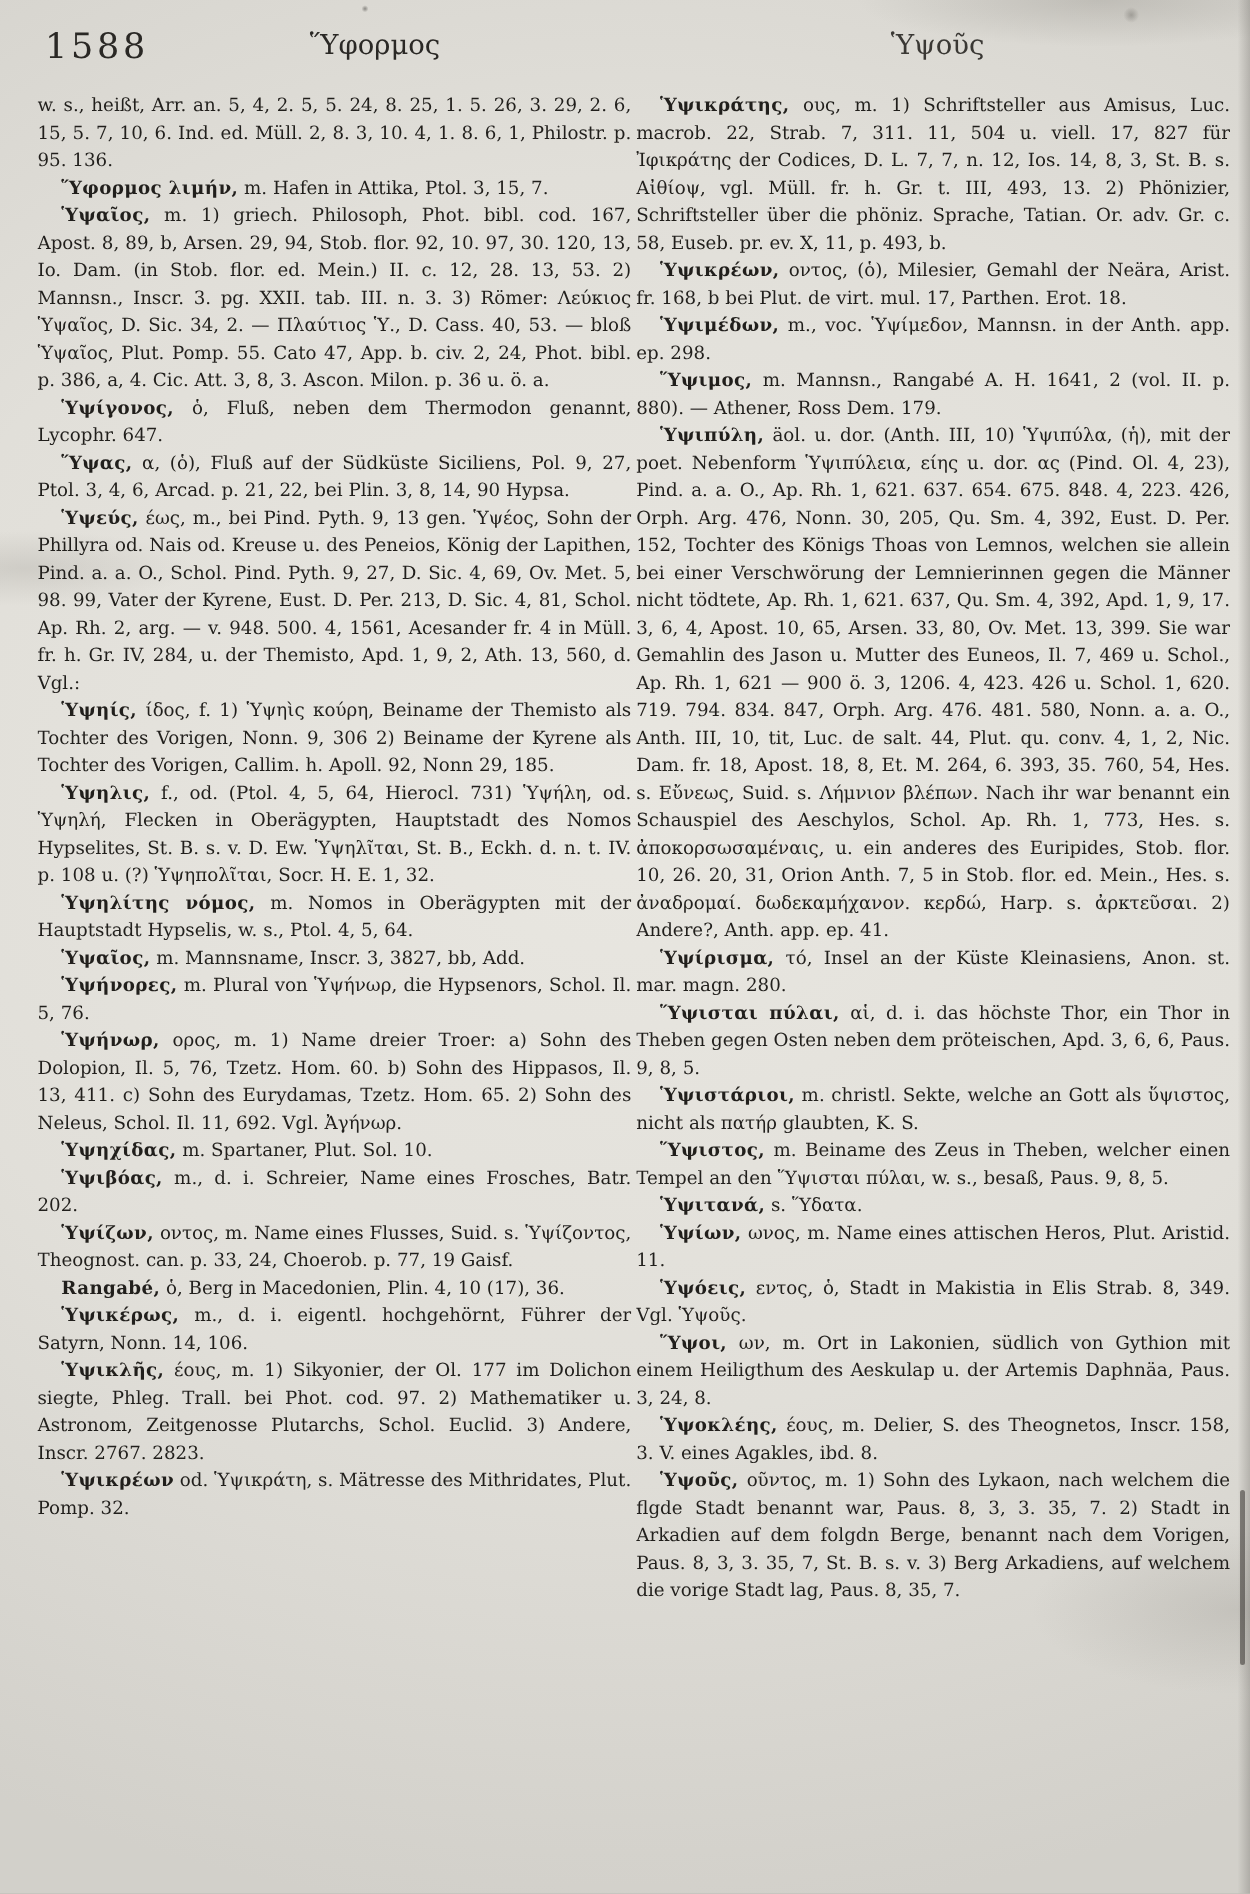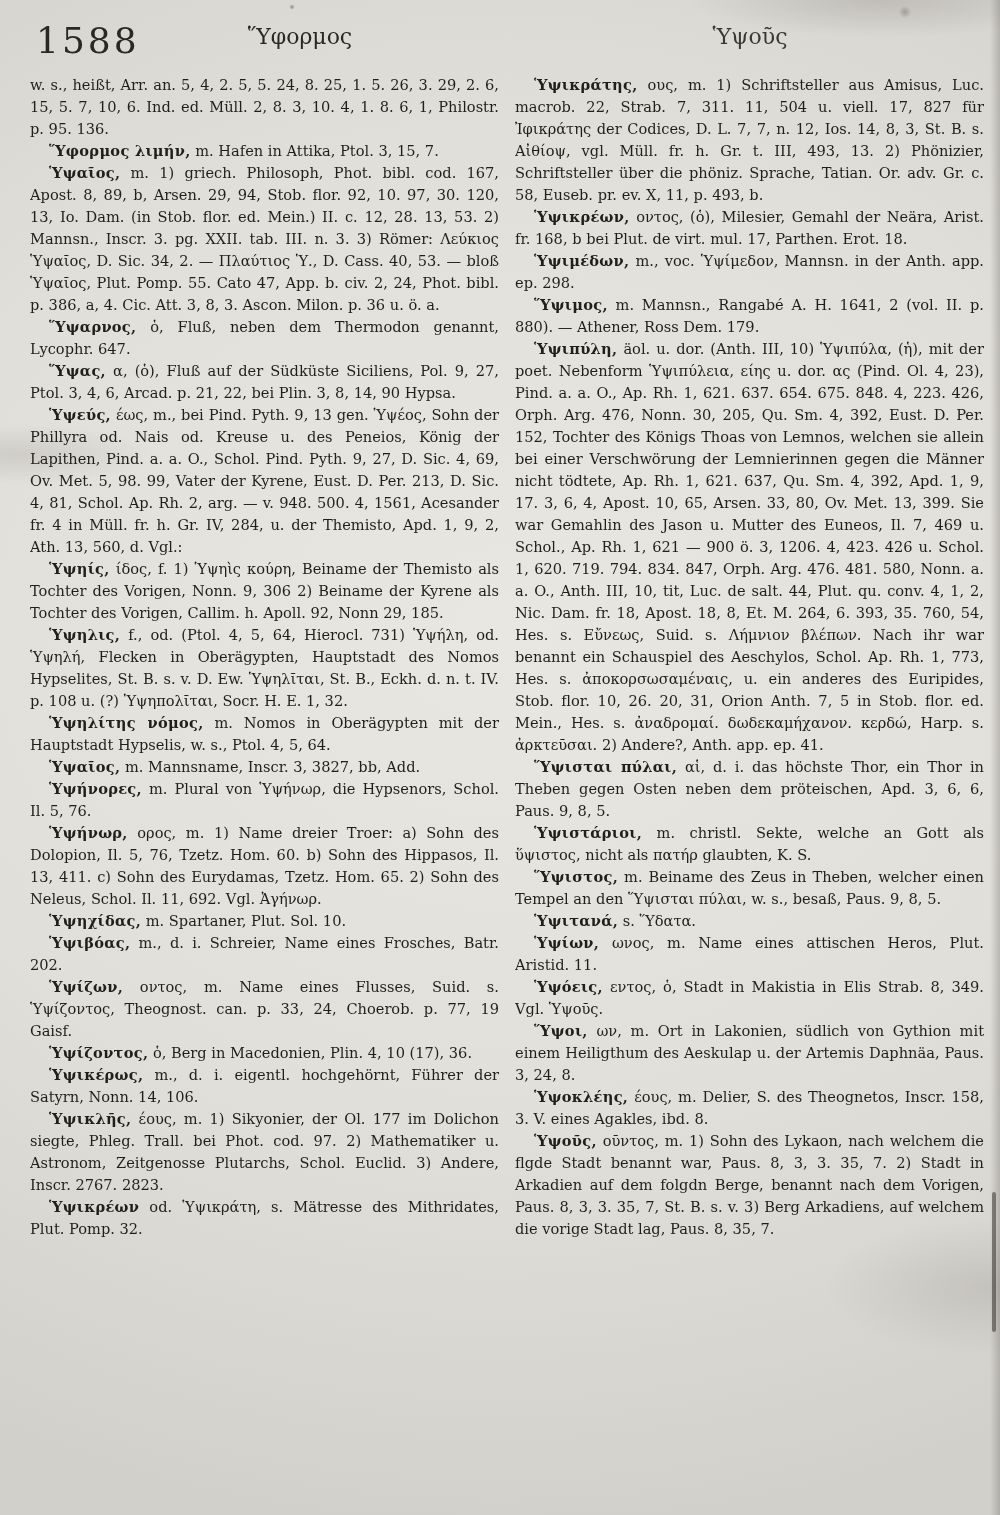--- a/index.html
+++ b/index.html
@@ -27,31 +27,31 @@
     background: linear-gradient(to left, rgba(95,92,87,.30), rgba(95,92,87,0));
   }
   .scan-edge-mark {
     position: absolute; right: 4px; top: 1192px; width: 4px; height: 140px;
     background: rgba(52,50,46,.55); border-radius: 2px;
   }
 
   .page-header { position: absolute; top: 0; left: 0; width: 100%; height: 70px; }
   .page-number {
     position: absolute; left: 36px; top: 20px;
-    font-size: 36px; letter-spacing: 3px; color: #2a2825;
+    font-size: 28px; letter-spacing: 3px; color: #2a2825;
   }
   .running-head {
     position: absolute; top: 24px; font-size: 22px; color: #2a2825;
   }
   .running-head.left  { left: 150px; width: 300px; text-align: center; }
   .running-head.right { left: 560px; width: 380px; text-align: center; color: #3a3834; }
 
   .columns {
     position: absolute; top: 74px; left: 30px; right: 16px; bottom: 8px;
-    display: flex; gap: 16px;
+    display: flex; gap: 4px;
   }
   .column {
     flex: 1 1 0;
     font-size: 14.6px;
     line-height: 22px;
     text-align: justify;
     overflow: hidden;
   }
   .entry { margin: 0; text-indent: 19px; }
   .entry.cont { text-indent: 0; }
@@ -69,43 +69,44 @@
     <div class="page-number">1588</div>
     <div class="running-head right">Ὑψοῦς</div>
     <div class="running-head left">Ὕφορμος</div>
   </header>
 
   <main class="columns">
     <section class="column">
         <p class="entry cont">w. s., heißt, Arr. an. 5, 4, 2. 5, 5. 24, 8. 25, 1. 5. 26, 3. 29, 2. 6, 15, 5. 7, 10, 6. Ind. ed. Müll. 2, 8. 3, 10. 4, 1. 8. 6, 1, Philostr. p. 95. 136.</p>
         <p class="entry"><b class="headword">Ὕφορμος λιμήν,</b> m. Hafen in Attika, Ptol. 3, 15, 7.</p>
         <p class="entry"><b class="headword">Ὑψαῖος,</b> m. 1) griech. Philosoph, Phot. bibl. cod. 167, Apost. 8, 89, b, Arsen. 29, 94, Stob. flor. 92, 10. 97, 30. 120, 13, Io. Dam. (in Stob. flor. ed. Mein.) II. c. 12, 28. 13, 53. 2) Mannsn., Inscr. 3. pg. XXII. tab. III. n. 3. 3) Römer: Λεύκιος Ὑψαῖος, D. Sic. 34, 2. — Πλαύτιος Ὑ., D. Cass. 40, 53. — bloß Ὑψαῖος, Plut. Pomp. 55. Cato 47, App. b. civ. 2, 24, Phot. bibl. p. 386, a, 4. Cic. Att. 3, 8, 3. Ascon. Milon. p. 36 u. ö. a.</p>
-        <p class="entry"><b class="headword">Ὕψαρνος,</b> ὁ, Fluß, neben dem Thermodon genannt, Lycophr. 647.</p>
+        <p class="entry"><b class="headword">Ὑψίγονος,</b> ὁ, Fluß, neben dem Thermodon genannt, Lycophr. 647.</p>
         <p class="entry"><b class="headword">Ὕψας,</b> α, (ὁ), Fluß auf der Südküste Siciliens, Pol. 9, 27, Ptol. 3, 4, 6, Arcad. p. 21, 22, bei Plin. 3, 8, 14, 90 Hypsa.</p>
         <p class="entry"><b class="headword">Ὑψεύς,</b> έως, m., bei Pind. Pyth. 9, 13 gen. Ὑψέος, Sohn der Phillyra od. Nais od. Kreuse u. des Peneios, König der Lapithen, Pind. a. a. O., Schol. Pind. Pyth. 9, 27, D. Sic. 4, 69, Ov. Met. 5, 98. 99, Vater der Kyrene, Eust. D. Per. 213, D. Sic. 4, 81, Schol. Ap. Rh. 2, arg. — v. 948. 500. 4, 1561, Acesander fr. 4 in Müll. fr. h. Gr. IV, 284, u. der Themisto, Apd. 1, 9, 2, Ath. 13, 560, d. Vgl.:</p>
         <p class="entry"><b class="headword">Ὑψηίς,</b> ίδος, f. 1) Ὑψηὶς κούρη, Beiname der Themisto als Tochter des Vorigen, Nonn. 9, 306 2) Beiname der Kyrene als Tochter des Vorigen, Callim. h. Apoll. 92, Nonn 29, 185.</p>
         <p class="entry"><b class="headword">Ὑψηλις,</b> f., od. (Ptol. 4, 5, 64, Hierocl. 731) Ὑψήλη, od. Ὑψηλή, Flecken in Oberägypten, Hauptstadt des Nomos Hypselites, St. B. s. v. D. Ew. Ὑψηλῖται, St. B., Eckh. d. n. t. IV. p. 108 u. (?) Ὑψηπολῖται, Socr. H. E. 1, 32.</p>
         <p class="entry"><b class="headword">Ὑψηλίτης νόμος,</b> m. Nomos in Oberägypten mit der Hauptstadt Hypselis, w. s., Ptol. 4, 5, 64.</p>
         <p class="entry"><b class="headword">Ὑψαῖος,</b> m. Mannsname, Inscr. 3, 3827, bb, Add.</p>
         <p class="entry"><b class="headword">Ὑψήνορες,</b> m. Plural von Ὑψήνωρ, die Hypsenors, Schol. Il. 5, 76.</p>
         <p class="entry"><b class="headword">Ὑψήνωρ,</b> ορος, m. 1) Name dreier Troer: a) Sohn des Dolopion, Il. 5, 76, Tzetz. Hom. 60. b) Sohn des Hippasos, Il. 13, 411. c) Sohn des Eurydamas, Tzetz. Hom. 65. 2) Sohn des Neleus, Schol. Il. 11, 692. Vgl. Ἀγήνωρ.</p>
         <p class="entry"><b class="headword">Ὑψηχίδας,</b> m. Spartaner, Plut. Sol. 10.</p>
         <p class="entry"><b class="headword">Ὑψιβόας,</b> m., d. i. Schreier, Name eines Frosches, Batr. 202.</p>
         <p class="entry"><b class="headword">Ὑψίζων,</b> οντος, m. Name eines Flusses, Suid. s. Ὑψίζοντος, Theognost. can. p. 33, 24, Choerob. p. 77, 19 Gaisf.</p>
-        <p class="entry"><b class="headword">Ὑψίζοντος,</b> ὁ, Berg in Macedonien, Plin. 4, 10 (17), 36.</p>
+        <p class="entry"><b class="headword">Rangabé,</b> ὁ, Berg in Macedonien, Plin. 4, 10 (17), 36.</p>
         <p class="entry"><b class="headword">Ὑψικέρως,</b> m., d. i. eigentl. hochgehörnt, Führer der Satyrn, Nonn. 14, 106.</p>
         <p class="entry"><b class="headword">Ὑψικλῆς,</b> έους, m. 1) Sikyonier, der Ol. 177 im Dolichon siegte, Phleg. Trall. bei Phot. cod. 97. 2) Mathematiker u. Astronom, Zeitgenosse Plutarchs, Schol. Euclid. 3) Andere, Inscr. 2767. 2823.</p>
         <p class="entry"><b class="headword">Ὑψικρέων</b> od. Ὑψικράτη, s. Mätresse des Mithridates, Plut. Pomp. 32.</p>
       </section>
     <section class="column">
         <p class="entry"><b class="headword">Ὑψικράτης,</b> ους, m. 1) Schriftsteller aus Amisus, Luc. macrob. 22, Strab. 7, 311. 11, 504 u. viell. 17, 827 für Ἰφικράτης der Codices, D. L. 7, 7, n. 12, Ios. 14, 8, 3, St. B. s. Αἰθίοψ, vgl. Müll. fr. h. Gr. t. III, 493, 13. 2) Phönizier, Schriftsteller über die phöniz. Sprache, Tatian. Or. adv. Gr. c. 58, Euseb. pr. ev. X, 11, p. 493, b.</p>
         <p class="entry"><b class="headword">Ὑψικρέων,</b> οντος, (ὁ), Milesier, Gemahl der Neära, Arist. fr. 168, b bei Plut. de virt. mul. 17, Parthen. Erot. 18.</p>
         <p class="entry"><b class="headword">Ὑψιμέδων,</b> m., voc. Ὑψίμεδον, Mannsn. in der Anth. app. ep. 298.</p>
         <p class="entry"><b class="headword">Ὕψιμος,</b> m. Mannsn., Rangabé A. H. 1641, 2 (vol. II. p. 880). — Athener, Ross Dem. 179.</p>
         <p class="entry"><b class="headword">Ὑψιπύλη,</b> äol. u. dor. (Anth. III, 10) Ὑψιπύλα, (ἡ), mit der poet. Nebenform Ὑψιπύλεια, είης u. dor. ας (Pind. Ol. 4, 23), Pind. a. a. O., Ap. Rh. 1, 621. 637. 654. 675. 848. 4, 223. 426, Orph. Arg. 476, Nonn. 30, 205, Qu. Sm. 4, 392, Eust. D. Per. 152, Tochter des Königs Thoas von Lemnos, welchen sie allein bei einer Verschwörung der Lemnierinnen gegen die Männer nicht tödtete, Ap. Rh. 1, 621. 637, Qu. Sm. 4, 392, Apd. 1, 9, 17. 3, 6, 4, Apost. 10, 65, Arsen. 33, 80, Ov. Met. 13, 399. Sie war Gemahlin des Jason u. Mutter des Euneos, Il. 7, 469 u. Schol., Ap. Rh. 1, 621 — 900 ö. 3, 1206. 4, 423. 426 u. Schol. 1, 620. 719. 794. 834. 847, Orph. Arg. 476. 481. 580, Nonn. a. a. O., Anth. III, 10, tit, Luc. de salt. 44, Plut. qu. conv. 4, 1, 2, Nic. Dam. fr. 18, Apost. 18, 8, Et. M. 264, 6. 393, 35. 760, 54, Hes. s. Εὔνεως, Suid. s. Λήμνιον βλέπων. Nach ihr war benannt ein Schauspiel des Aeschylos, Schol. Ap. Rh. 1, 773, Hes. s. ἀποκορσωσαμέναις, u. ein anderes des Euripides, Stob. flor. 10, 26. 20, 31, Orion Anth. 7, 5 in Stob. flor. ed. Mein., Hes. s. ἀναδρομαί. δωδεκαμήχανον. κερδώ, Harp. s. ἀρκτεῦσαι. 2) Andere?, Anth. app. ep. 41.</p>
+        <p class="entry"><b class="headword">Ὑψίρισμα,</b> τό, Insel an der Küste Kleinasiens, Anon. st. mar. magn. 280.</p>
         <p class="entry"><b class="headword">Ὕψισται πύλαι,</b> αἱ, d. i. das höchste Thor, ein Thor in Theben gegen Osten neben dem pröteischen, Apd. 3, 6, 6, Paus. 9, 8, 5.</p>
         <p class="entry"><b class="headword">Ὑψιστάριοι,</b> m. christl. Sekte, welche an Gott als ὕψιστος, nicht als πατήρ glaubten, K. S.</p>
         <p class="entry"><b class="headword">Ὕψιστος,</b> m. Beiname des Zeus in Theben, welcher einen Tempel an den Ὕψισται πύλαι, w. s., besaß, Paus. 9, 8, 5.</p>
         <p class="entry"><b class="headword">Ὑψιτανά,</b> s. Ὕδατα.</p>
         <p class="entry"><b class="headword">Ὑψίων,</b> ωνος, m. Name eines attischen Heros, Plut. Aristid. 11.</p>
         <p class="entry"><b class="headword">Ὑψόεις,</b> εντος, ὁ, Stadt in Makistia in Elis Strab. 8, 349. Vgl. Ὑψοῦς.</p>
         <p class="entry"><b class="headword">Ὕψοι,</b> ων, m. Ort in Lakonien, südlich von Gythion mit einem Heiligthum des Aeskulap u. der Artemis Daphnäa, Paus. 3, 24, 8.</p>
         <p class="entry"><b class="headword">Ὑψοκλέης,</b> έους, m. Delier, S. des Theognetos, Inscr. 158, 3. V. eines Agakles, ibd. 8.</p>
         <p class="entry"><b class="headword">Ὑψοῦς,</b> οῦντος, m. 1) Sohn des Lykaon, nach welchem die flgde Stadt benannt war, Paus. 8, 3, 3. 35, 7. 2) Stadt in Arkadien auf dem folgdn Berge, benannt nach dem Vorigen, Paus. 8, 3, 3. 35, 7, St. B. s. v. 3) Berg Arkadiens, auf welchem die vorige Stadt lag, Paus. 8, 35, 7.</p>
       </section>

